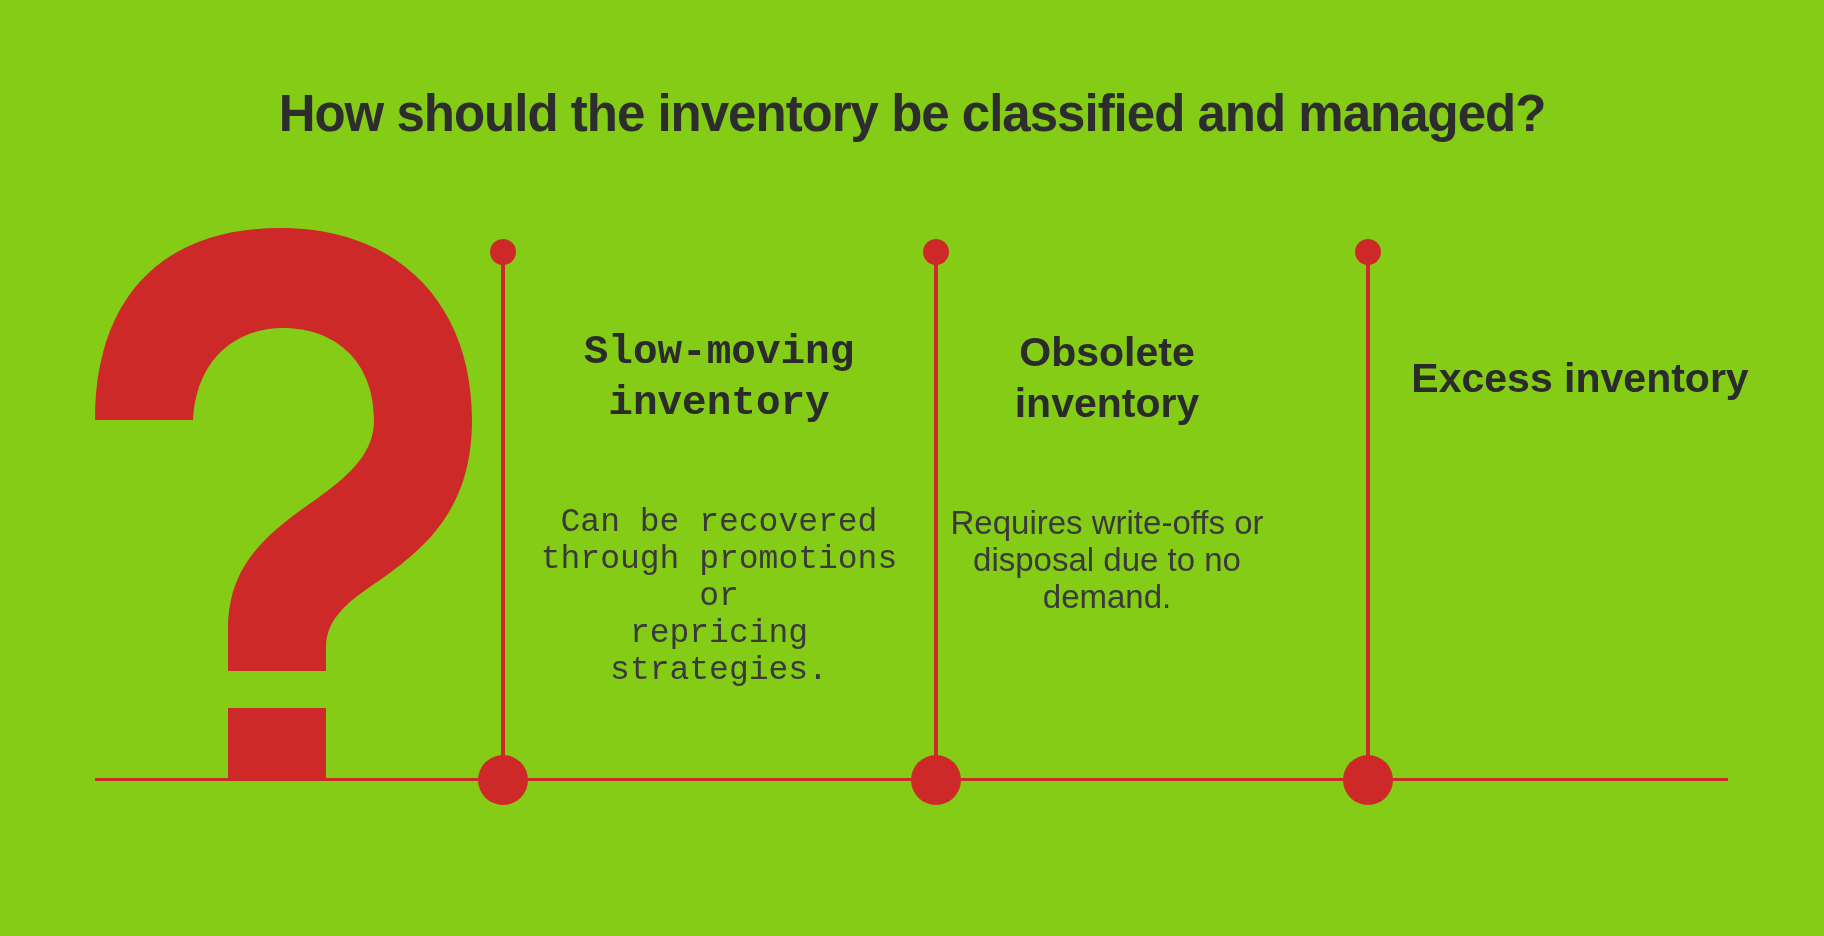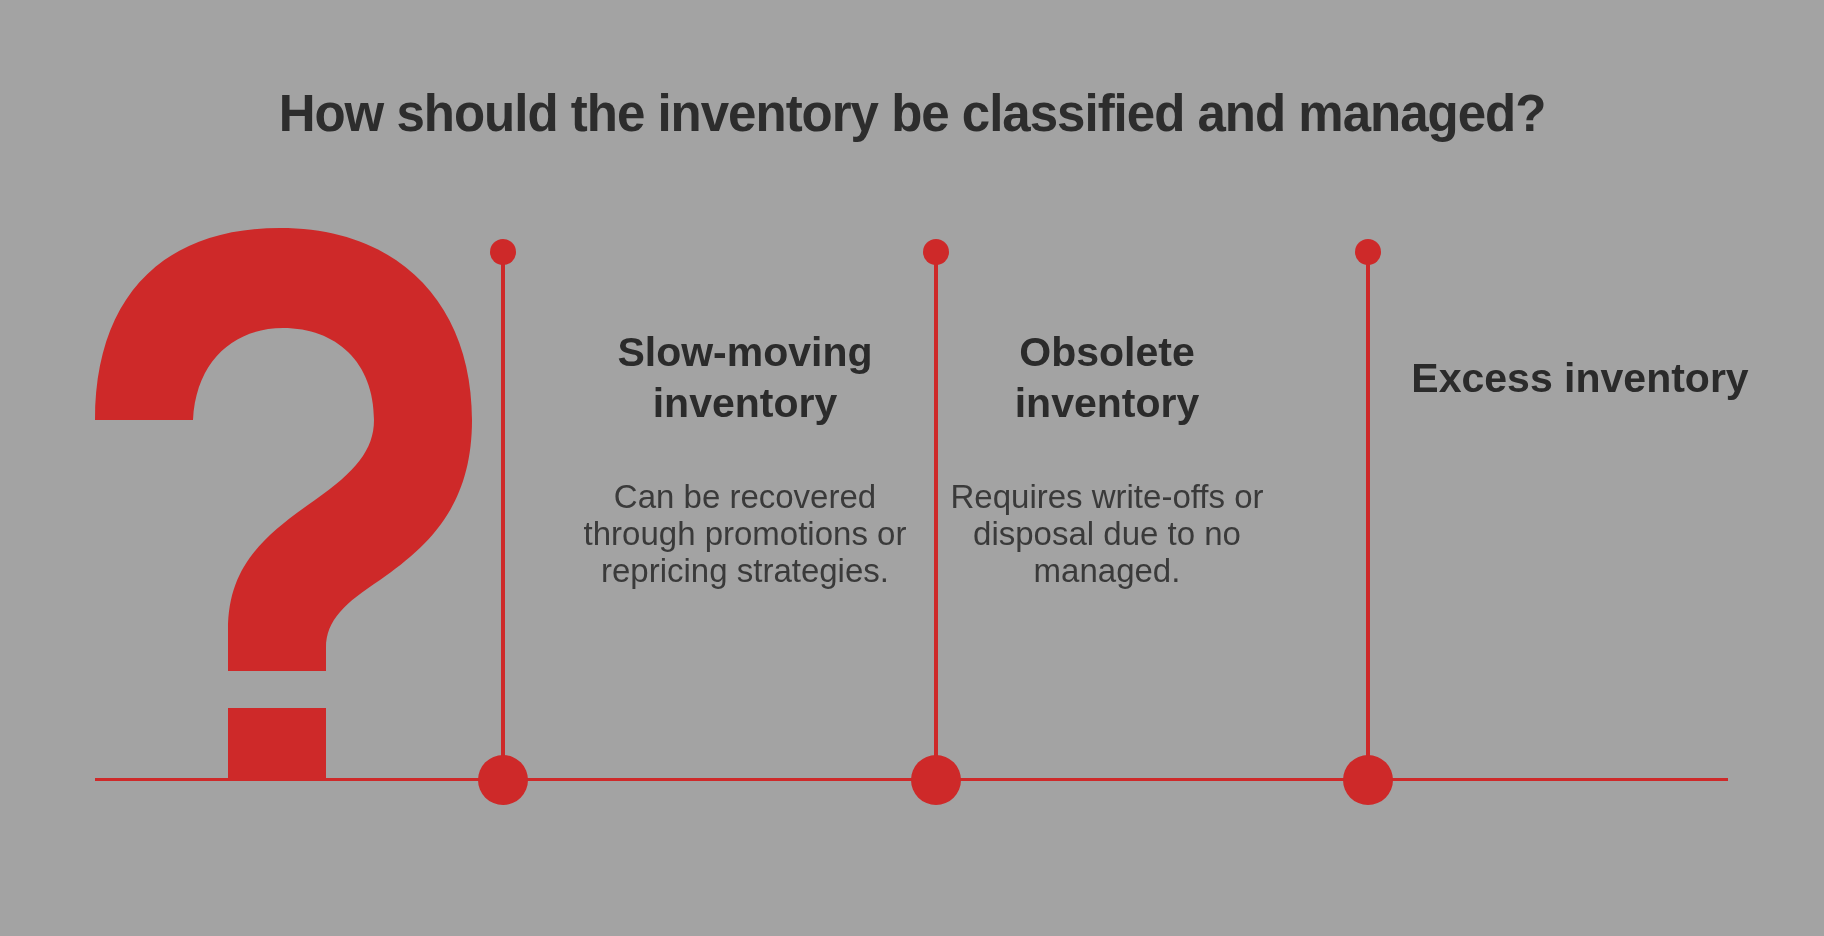--- a/index.html
+++ b/index.html
@@ -5,21 +5,21 @@
   html, body {
     margin: 0;
     padding: 0;
     background: #ffffff;
     font-family: "Liberation Sans", "DejaVu Sans", sans-serif;
   }
   #canvas {
     position: relative;
     width: 1824px;
     height: 936px;
-    background: #a3a3a3;
+    background: #84cc16;
     overflow: hidden;
   }
   .title {
     position: absolute;
     top: 84px;
     left: 0;
     width: 100%;
     margin: 0;
     text-align: center;
     font-size: 51px;
@@ -77,36 +77,36 @@
   }
   .c1 { left: 478px; }
   .c2 { left: 911px; }
   .c3 { left: 1343px; }
   .col {
     position: absolute;
     top: 326px;
     width: 400px;
     text-align: center;
   }
-  .col1 { left: 545px; }
+  .col1 { left: 519px; font-family: Liberation Mono, monospace; }
   .col2 { left: 907px; }
   .col3 { left: 1380px; }
   .heading {
     height: 104px;
     display: flex;
     align-items: center;
     justify-content: center;
     font-size: 41px;
     line-height: 51px;
     font-weight: 600;
     color: #2b2b2b;
     white-space: pre-line;
   }
   .desc {
-    margin-top: 48px;
+    margin-top: 74px;
     font-size: 33px;
     line-height: 37px;
     font-weight: 400;
     color: #3a3a3a;
     white-space: pre-line;
   }
 </style>
 </head>
 <body>
 
@@ -155,20 +155,20 @@
     <div class="desc">Can be recovered
 through promotions or
 repricing strategies.</div>
   </div>
 
   <div class="col col2">
     <div class="heading">Obsolete
 inventory</div>
     <div class="desc">Requires write-offs or
 disposal due to no
-managed.</div>
+demand.</div>
   </div>
 
   <div class="col col3">
     <div class="heading">Excess inventory</div>
   </div>
 
 </div>
 
 </body></html>

